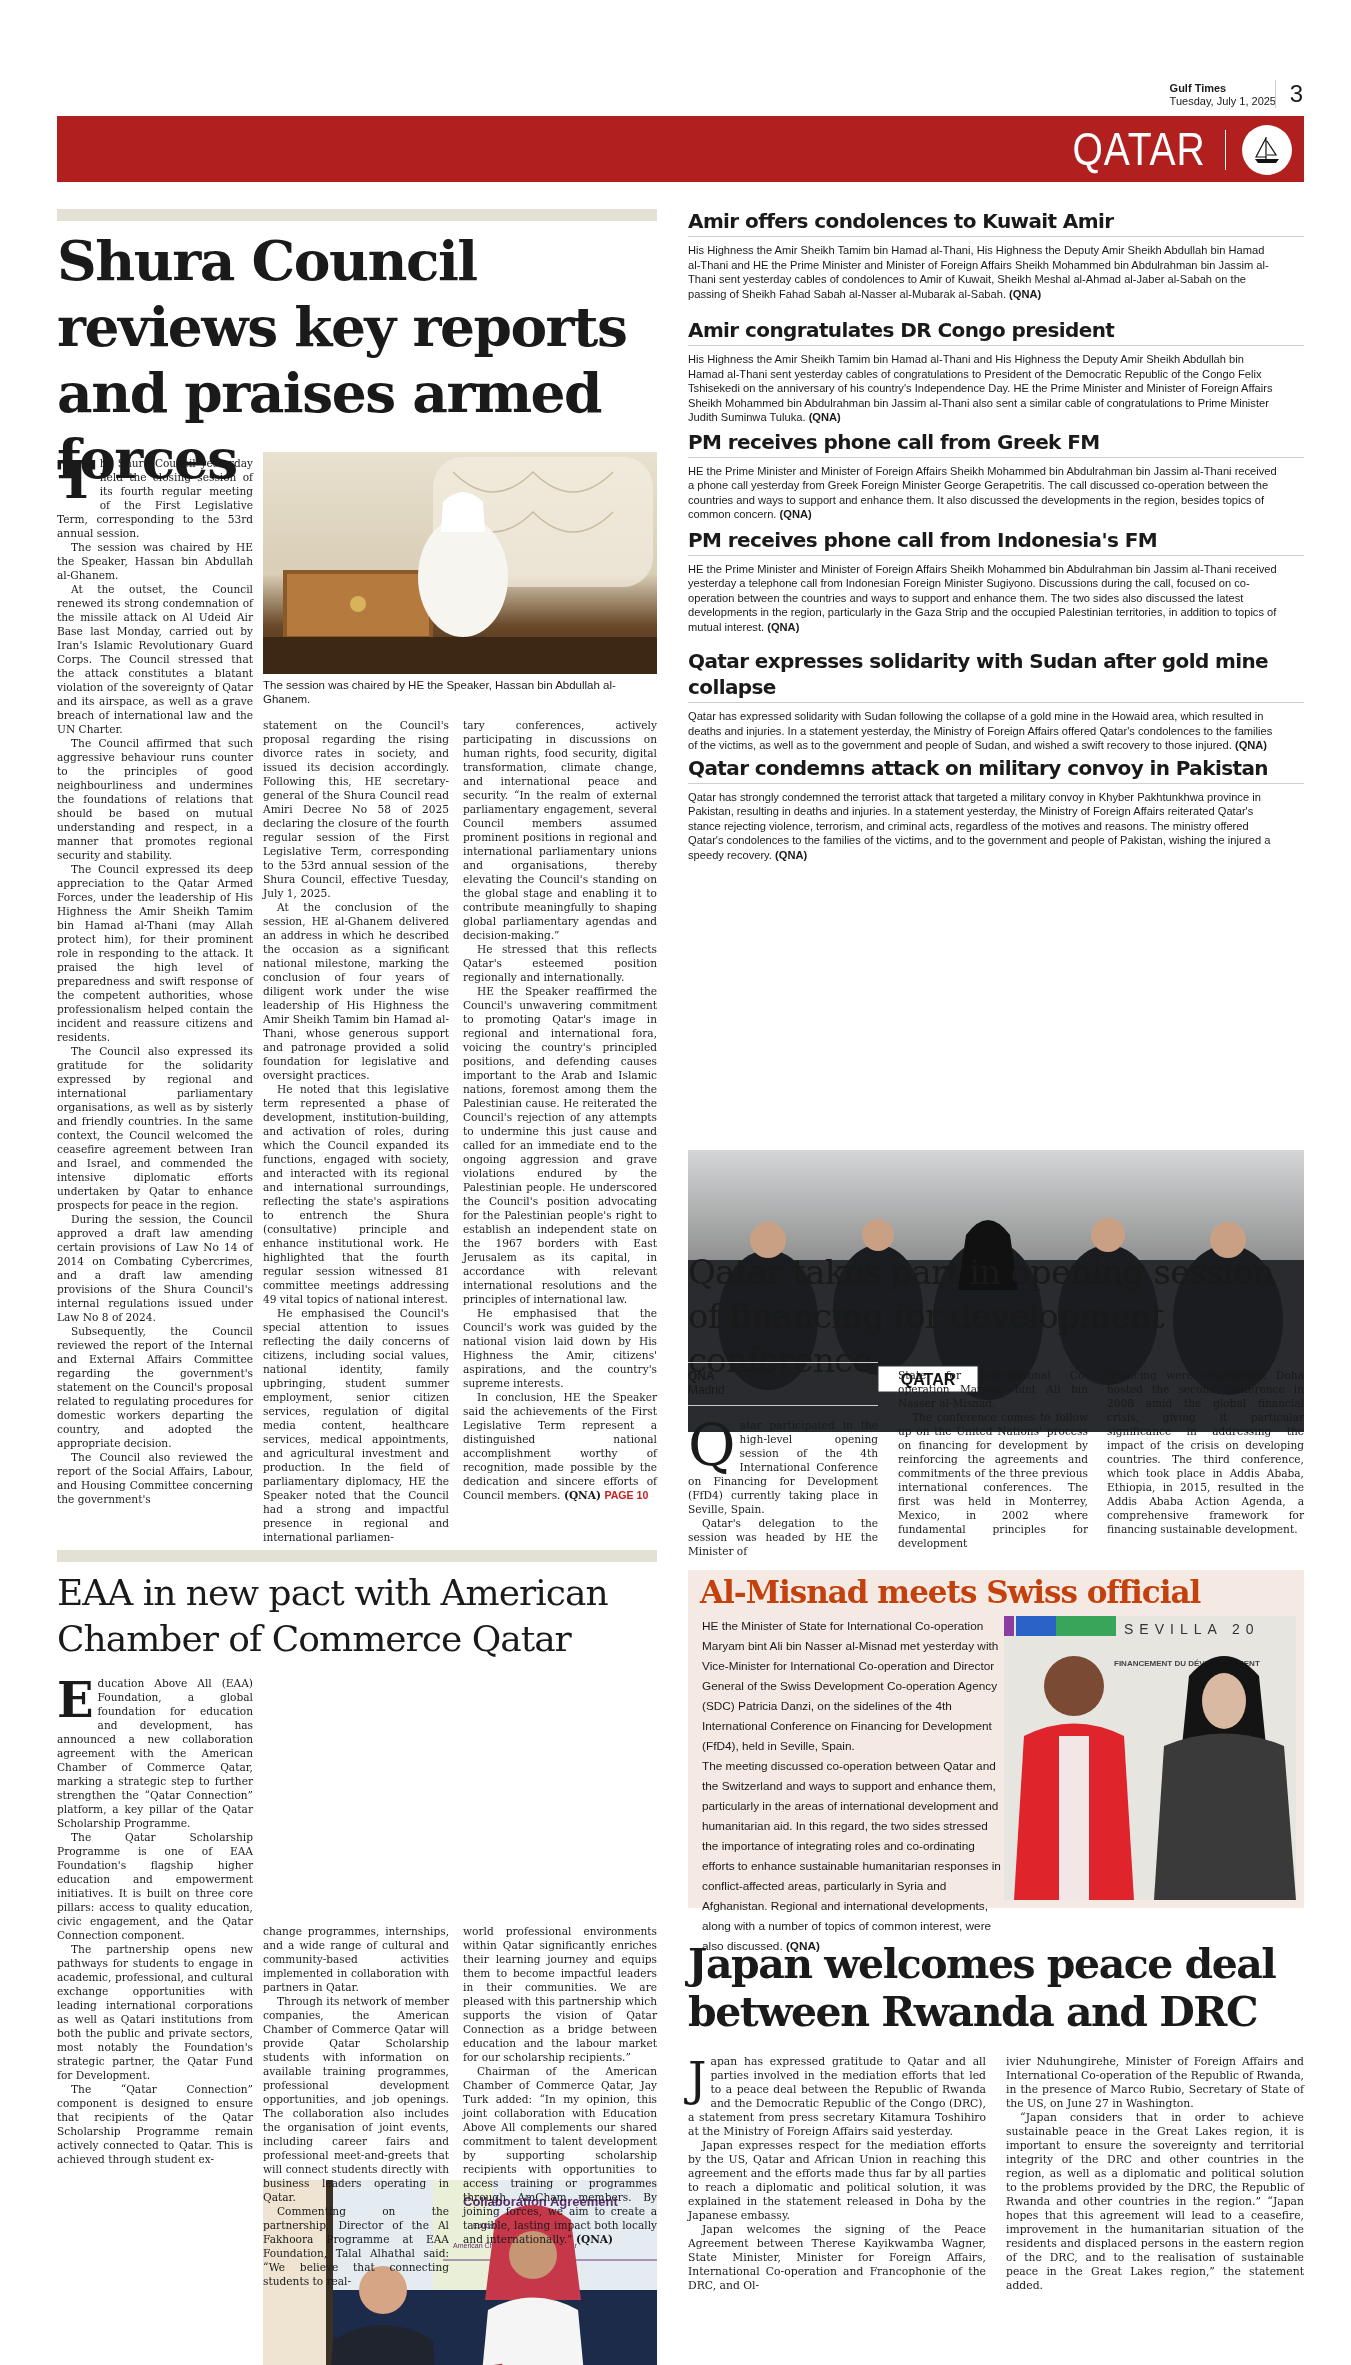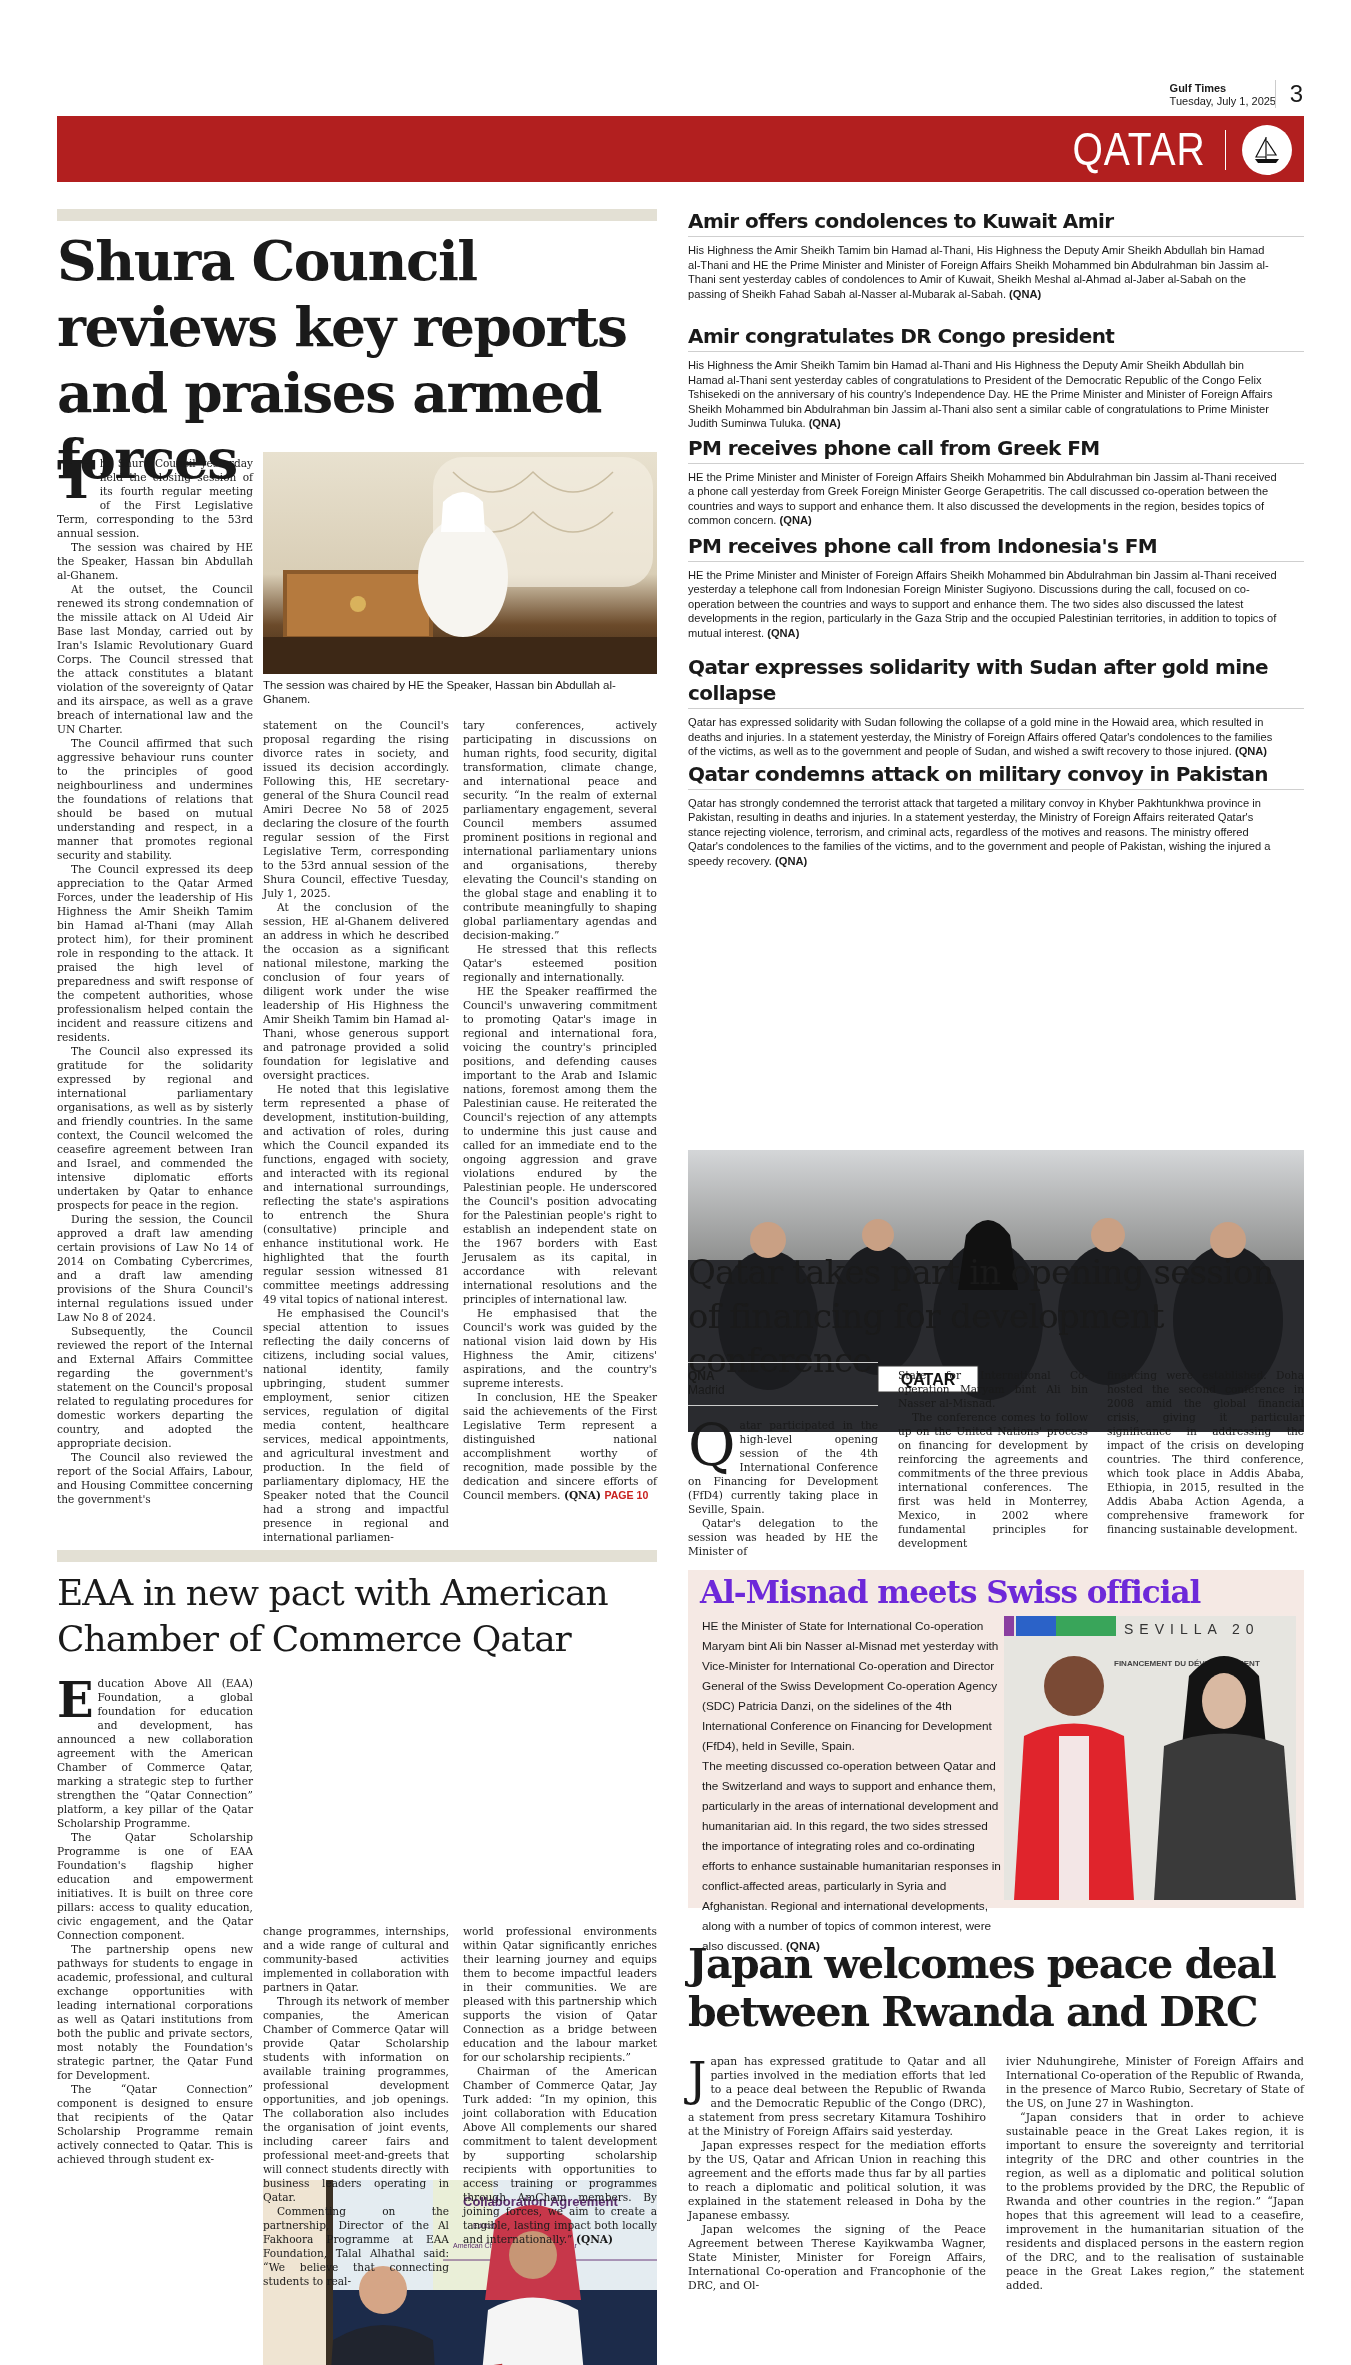--- a/index.html
+++ b/index.html
@@ -18,21 +18,21 @@
 .sans-body{font-family:"Liberation Sans",sans-serif;font-size:11.6px;line-height:14.5px;margin-top:6px;transform:scaleX(.96);transform-origin:left}
 .qna{font-weight:bold}
 .col{font-size:10.6px;line-height:14px;text-align:justify;hyphens:auto}
 .col p{text-indent:14px}
 .col p.first{text-indent:0}
 .dropcap{float:left;font-size:52px;line-height:40px;margin:4px 4px 0 0;font-weight:bold}
 .photo{overflow:hidden;position:relative}
 .caption{font-family:"Liberation Sans",sans-serif;font-size:11.5px;line-height:14px}
 .red{color:#c8201e;font-weight:bold;font-family:"Liberation Sans",sans-serif}
 .misnad{left:688px;top:1570px;width:616px;height:338px;background:#f5e9e4}
-.misnad h2{position:absolute;left:12px;top:4px;font-family:"DejaVu Serif",serif;font-weight:bold;color:#6d28d9;font-size:31px;letter-spacing:-1px}
+.misnad h2{position:absolute;left:12px;top:4px;font-family:"DejaVu Serif",serif;font-weight:bold;color:#c2410c;font-size:31px;letter-spacing:-1px}
 .misnad .body{position:absolute;left:14px;top:46px;width:300px;font-family:Liberation Sans, sans-serif;font-size:11.8px;line-height:20px}
 </style>
 </head>
 <body>
 
 <div class="abs masthead-meta">
   <div class="pub">Gulf Times</div>
   <div>Tuesday, July 1, 2025</div>
 </div>
 <div class="abs page-num">3</div>
@@ -92,21 +92,21 @@
 
 <div class="abs col" style="left:463px;top:718px;width:194px">
   <p class="first">tary conferences, actively participating in discussions on human rights, food security, digital transformation, climate change, and international peace and security. “In the realm of external parliamentary engagement, several Council members assumed prominent positions in regional and international parliamentary unions and organisations, thereby elevating the Council's standing on the global stage and enabling it to contribute meaningfully to shaping global parliamentary agendas and decision-making.”</p>
   <p>He stressed that this reflects Qatar's esteemed position regionally and internationally.</p>
   <p>HE the Speaker reaffirmed the Council's unwavering commitment to promoting Qatar's image in regional and international fora, voicing the country's principled positions, and defending causes important to the Arab and Islamic nations, foremost among them the Palestinian cause. He reiterated the Council's rejection of any attempts to undermine this just cause and called for an immediate end to the ongoing aggression and grave violations endured by the Palestinian people. He underscored the Council's position advocating for the Palestinian people's right to establish an independent state on the 1967 borders with East Jerusalem as its capital, in accordance with relevant international resolutions and the principles of international law.</p>
   <p>He emphasised that the Council's work was guided by the national vision laid down by His Highness the Amir, citizens' aspirations, and the country's supreme interests.</p>
   <p><span>In conclusion, HE the Speaker said the achievements of the First Legislative Term represent a distinguished national accomplishment worthy of recognition, made possible by the dedication and sincere efforts of Council members.</span> <span class="qna">(QNA)</span> <span class="red">PAGE 10</span></p>
 </div>
 
 <div class="abs" style="left:688px;top:208px;width:616px">
-  <div style="margin-bottom:22px">
+  <div style="margin-bottom:16px">
     <h3 class="sans-head">Amir offers condolences to Kuwait Amir</h3>
     <div class="sans-body"><span>His Highness the Amir Sheikh Tamim bin Hamad al-Thani, His Highness the Deputy Amir Sheikh Abdullah bin Hamad al-Thani and HE the Prime Minister and Minister of Foreign Affairs Sheikh Mohammed bin Abdulrahman bin Jassim al-Thani sent yesterday cables of condolences to Amir of Kuwait, Sheikh Meshal al-Ahmad al-Jaber al-Sabah on the passing of Sheikh Fahad Sabah al-Nasser al-Mubarak al-Sabah.</span> <span class="qna">(QNA)</span></div>
   </div>
   <div style="margin-bottom:4px">
     <h3 class="sans-head">Amir congratulates DR Congo president</h3>
     <div class="sans-body"><span>His Highness the Amir Sheikh Tamim bin Hamad al-Thani and His Highness the Deputy Amir Sheikh Abdullah bin Hamad al-Thani sent yesterday cables of congratulations to President of the Democratic Republic of the Congo Felix Tshisekedi on the anniversary of his country's Independence Day. HE the Prime Minister and Minister of Foreign Affairs Sheikh Mohammed bin Abdulrahman bin Jassim al-Thani also sent a similar cable of congratulations to Prime Minister Judith Suminwa Tuluka.</span> <span class="qna">(QNA)</span></div>
   </div>
   <div style="margin-bottom:5px">
     <h3 class="sans-head">PM receives phone call from Greek FM</h3>
     <div class="sans-body"><span>HE the Prime Minister and Minister of Foreign Affairs Sheikh Mohammed bin Abdulrahman bin Jassim al-Thani received a phone call yesterday from Greek Foreign Minister George Gerapetritis. The call discussed co-operation between the countries and ways to support and enhance them. It also discussed the developments in the region, besides topics of common concern.</span> <span class="qna">(QNA)</span></div>

